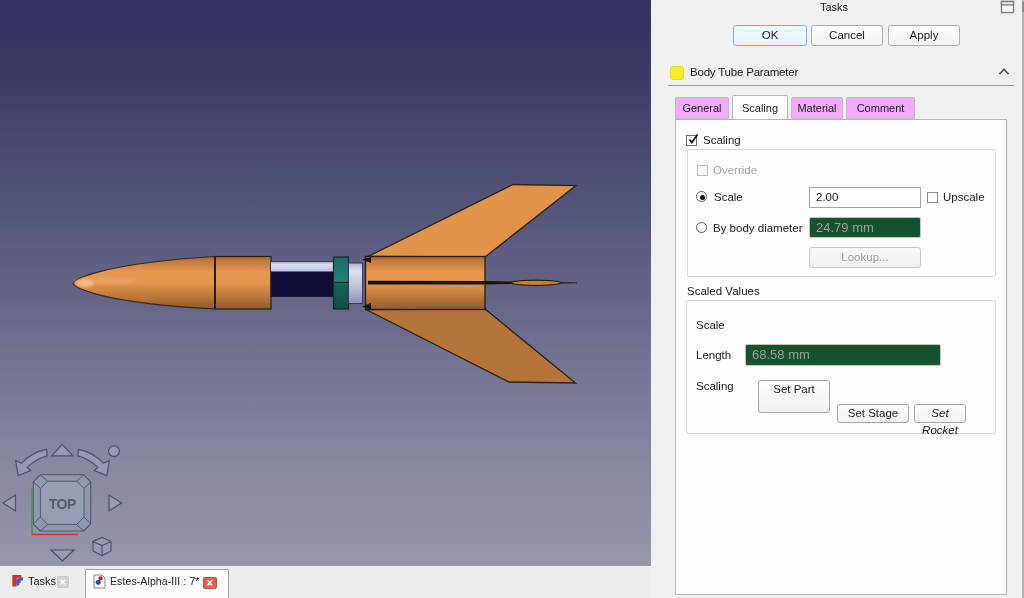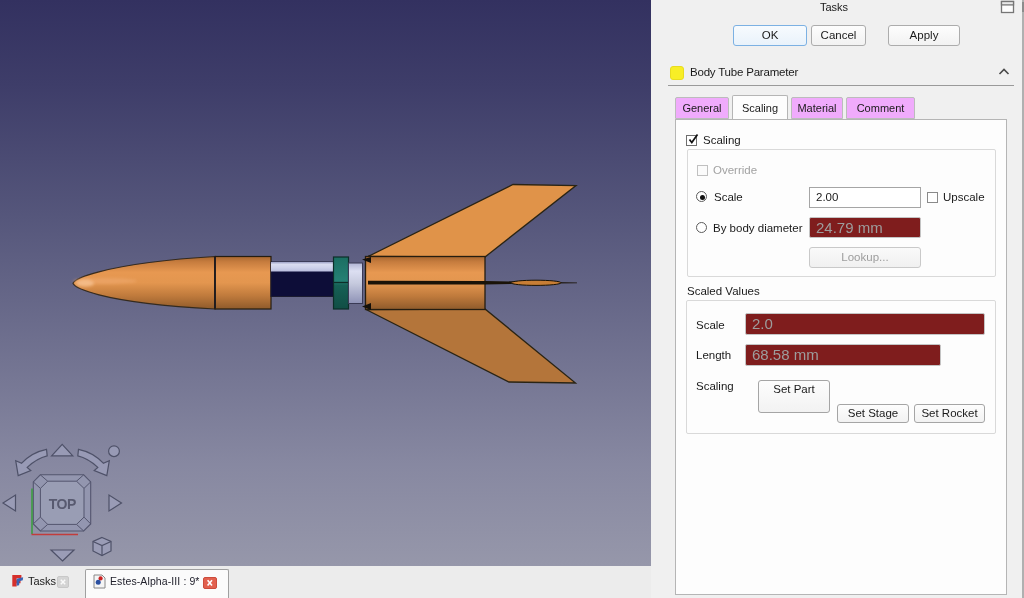--- a/index.html
+++ b/index.html
@@ -10,22 +10,22 @@
   #tabbar { position:absolute; left:0; top:566px; width:651px; height:32px; background:#ececec; }
   #panel { position:absolute; left:651px; top:0; width:373px; height:598px; background:#f0f0f0; }
   .abs { position:absolute; }
   .btn { position:absolute; height:21px; border:1px solid #acacac; border-radius:3px;
     background:linear-gradient(180deg,#fdfdfd,#f2f2f2); font-size:11.5px; color:#1a1a1a;
     text-align:center; line-height:19px; }
   .txt { position:absolute; font-size:11.5px; color:#1a1a1a; white-space:nowrap; }
   .gtxt { position:absolute; font-size:11.5px; color:#a2a2a2; white-space:nowrap; }
   .field { position:absolute; border:1px solid #a5a5a5; background:#fff; font-size:11.5px;
     color:#1a1a1a; padding-left:6px; line-height:19px; }
-  .dfield { position:absolute; border:1px solid #c4c4c4; background:#7f1d1d; border-radius:2px;
-    font-size:15px; color:#9d9d9d; padding-left:6px; line-height:20px; }
+  .dfield { position:absolute; border:1px solid #c4c4c4; background:#14532d; border-radius:2px;
+    font-size:13px; color:#9d9d9d; padding-left:6px; line-height:20px; }
   .cb { position:absolute; width:11px; height:11px; border:1px solid #6e6e6e; background:#fff; }
   .cbd { position:absolute; width:11px; height:11px; border:1px solid #c0c0c0; background:#fbfbfb; }
   .radio { position:absolute; width:11px; height:11px; border:1px solid #5c5c5c; background:#fff; border-radius:50%; }
   .gbox { position:absolute; border:1px solid #d9d9d9; border-radius:2px; }
   .tab { position:absolute; top:97px; height:23px; border:1px solid #bcbcbc; background:#f0abfc;
     font-size:11px; color:#1a1a1a; text-align:center; line-height:21px; border-radius:2px 2px 0 0; }
 </style>
 </head>
 <body>
 <div id="stage">
@@ -36,21 +36,21 @@
   <div class="txt" style="left:814px;top:1px;width:40px;text-align:center;font-size:11px;">Tasks</div>
   <svg class="abs" style="left:1000px;top:0px;" width="24" height="15" viewBox="0 0 24 15">
     <rect x="1.5" y="1.5" width="12" height="11" fill="#fdfdfd" stroke="#767676" stroke-width="1.3"></rect>
     <rect x="1.5" y="1.5" width="12" height="3.4" fill="#e8e8e8" stroke="#767676" stroke-width="1.3"></rect>
     <rect x="22" y="1.5" width="2" height="11" fill="#8a8a8a"></rect>
   </svg>
   <div style="position:absolute;left:1022px;top:0;width:1.5px;height:598px;background:#b0b0b0;"></div>
   <div style="position:absolute;left:1022px;top:2px;width:2px;height:10px;background:#8c8c8c;"></div>
 
   <div class="btn" style="left:733px;top:25px;width:74px;border-color:#7cb1e3;background:linear-gradient(180deg,#f7fbfe,#e9f2fb);">OK</div>
-  <div class="btn" style="left:811px;top:25px;width:55px;">Cancel</div>
+  <div class="btn" style="left:811px;top:25px;width:72px;">Cancel</div>
   <div class="btn" style="left:888px;top:25px;width:72px;">Apply</div>
 
   <div class="abs" style="left:670px;top:66px;width:14px;height:14px;background:#f8ee26;border:1px solid #e8dc20;border-radius:3px;"></div>
   <div class="txt" style="left:690px;top:66px;font-weight:normal;font-size:11.5px;letter-spacing:-0.2px;">Body Tube Parameter</div>
   <svg class="abs" style="left:997px;top:67px;" width="14" height="10" viewBox="0 0 14 10">
     <path d="M2.5 7 L7 2.5 L11.5 7" fill="none" stroke="#4a4a4a" stroke-width="1.6"></path>
   </svg>
   <div style="position:absolute;left:668px;top:85px;width:346px;height:1px;background:#9a9a9a;"></div>
 
   <div class="tab" style="left:675px;width:54px;height:22px;">General</div>
@@ -78,46 +78,45 @@
   <div class="txt" style="left:943px;top:191px;">Upscale</div>
 
   <div class="radio" style="left:696px;top:222px;"></div>
   <div class="txt" style="left:713px;top:222px;">By body diameter</div>
   <div class="dfield" style="left:809px;top:217px;width:112px;height:21px;">24.79 mm</div>
   <div class="btn" style="left:809px;top:247px;width:112px;border-color:#c9c9c9;background:linear-gradient(180deg,#fafafa,#f0f0f0);color:#9d9d9d;">Lookup...</div>
 
   <div class="txt" style="left:687px;top:285px;">Scaled Values</div>
   <div class="gbox" style="left:686px;top:300px;width:310px;height:134px;"></div>
   <div class="txt" style="left:696px;top:319px;">Scale</div>
-  <div class="dfield" style="left:745px;top:313px;width:240px;height:22px;">2.0</div>
   <div class="txt" style="left:696px;top:349px;">Length</div>
   <div class="dfield" style="left:745px;top:344px;width:196px;height:22px;">68.58 mm</div>
   <div class="txt" style="left:696px;top:380px;">Scaling</div>
   <div class="btn" style="left:758px;top:380px;width:72px;height:33px;line-height:17px;border-color:#a5a5a5;">Set Part</div>
   <div class="btn" style="left:837px;top:404px;width:72px;height:19px;line-height:17px;border-color:#a5a5a5;">Set Stage</div>
-  <div class="btn" style="left:914px;top:404px;width:71px;height:19px;line-height:17px;border-color:#a5a5a5;">Set Rocket</div>
+  <div class="btn" style="left:914px;top:404px;width:52px;height:19px;line-height:17px;border-color:#a5a5a5;font-style:italic;">Set Rocket</div>
 
   <svg class="abs" style="left:11px;top:573.5px;" width="13" height="13.5" viewBox="0 0 15 15">
     <path d="M1.5 1 H12 V4.6 H6.5 V6.8 H11 V10.4 H6.5 V14 H1.5 Z" fill="#d5302c"></path>
     <path d="M6.5 5.2 L14 3.4 L13.6 7 L9.8 8 L9.4 12.6 L6.5 13.4 Z" fill="#3b63b3"></path>
   </svg>
   <div class="txt" style="left:28px;top:575px;color:#222;font-size:11px;">Tasks</div>
   <div class="abs" style="left:57px;top:576px;width:12px;height:12px;background:#d4d4d4;border:1px solid #c8c8c8;border-radius:2px;">
     <svg style="display:block" width="10" height="10" viewBox="0 0 10 10">
         <path d="M2.8 2.8 L7.2 7.2 M7.2 2.8 L2.8 7.2" stroke="#fafafa" stroke-width="1.5"></path>
       </svg>
   </div>
 
   <div class="abs" style="left:85px;top:569px;width:144px;height:29px;background:#fbfbfb;border:1px solid #a0a0a0;border-bottom:none;border-radius:2px 2px 0 0;"></div>
   <svg class="abs" style="left:93px;top:574px;" width="13" height="15" viewBox="0 0 13 15">
     <path d="M1 1 h8 l3 3 v10 h-11 Z" fill="#f5f5f5" stroke="#888" stroke-width="1"></path>
     <circle cx="7.6" cy="4.4" r="2.1" fill="#cc2222"></circle>
     <circle cx="5.2" cy="8.3" r="2.5" fill="#2a4fa0"></circle>
   </svg>
-  <div class="txt" style="left:110px;top:575px;color:#23232e;font-size:10.5px;letter-spacing:0.1px;">Estes-Alpha-III : 9*</div>
+  <div class="txt" style="left:110px;top:575px;color:#23232e;font-size:10.5px;letter-spacing:0.1px;">Estes-Alpha-III : 7*</div>
   <div class="abs" style="left:203px;top:577px;width:13.5px;height:11.5px;background:#e2604e;border:1px solid #cc4c3c;border-radius:2px;">
     <svg style="display:block" width="11.5" height="9.5" viewBox="0 0 11.5 9.5">
         <path d="M3.6 2.2 L8 7.4 M8 2.2 L3.6 7.4" stroke="#fff" stroke-width="1.6"></path>
       </svg>
   </div>
 
   <svg class="abs" style="left:0;top:0;" width="651" height="566" viewBox="0 0 651 566">
     <defs>
       <linearGradient id="orange" x1="0" y1="0" x2="0" y2="1">
         <stop offset="0" stop-color="#a8672f"></stop>

